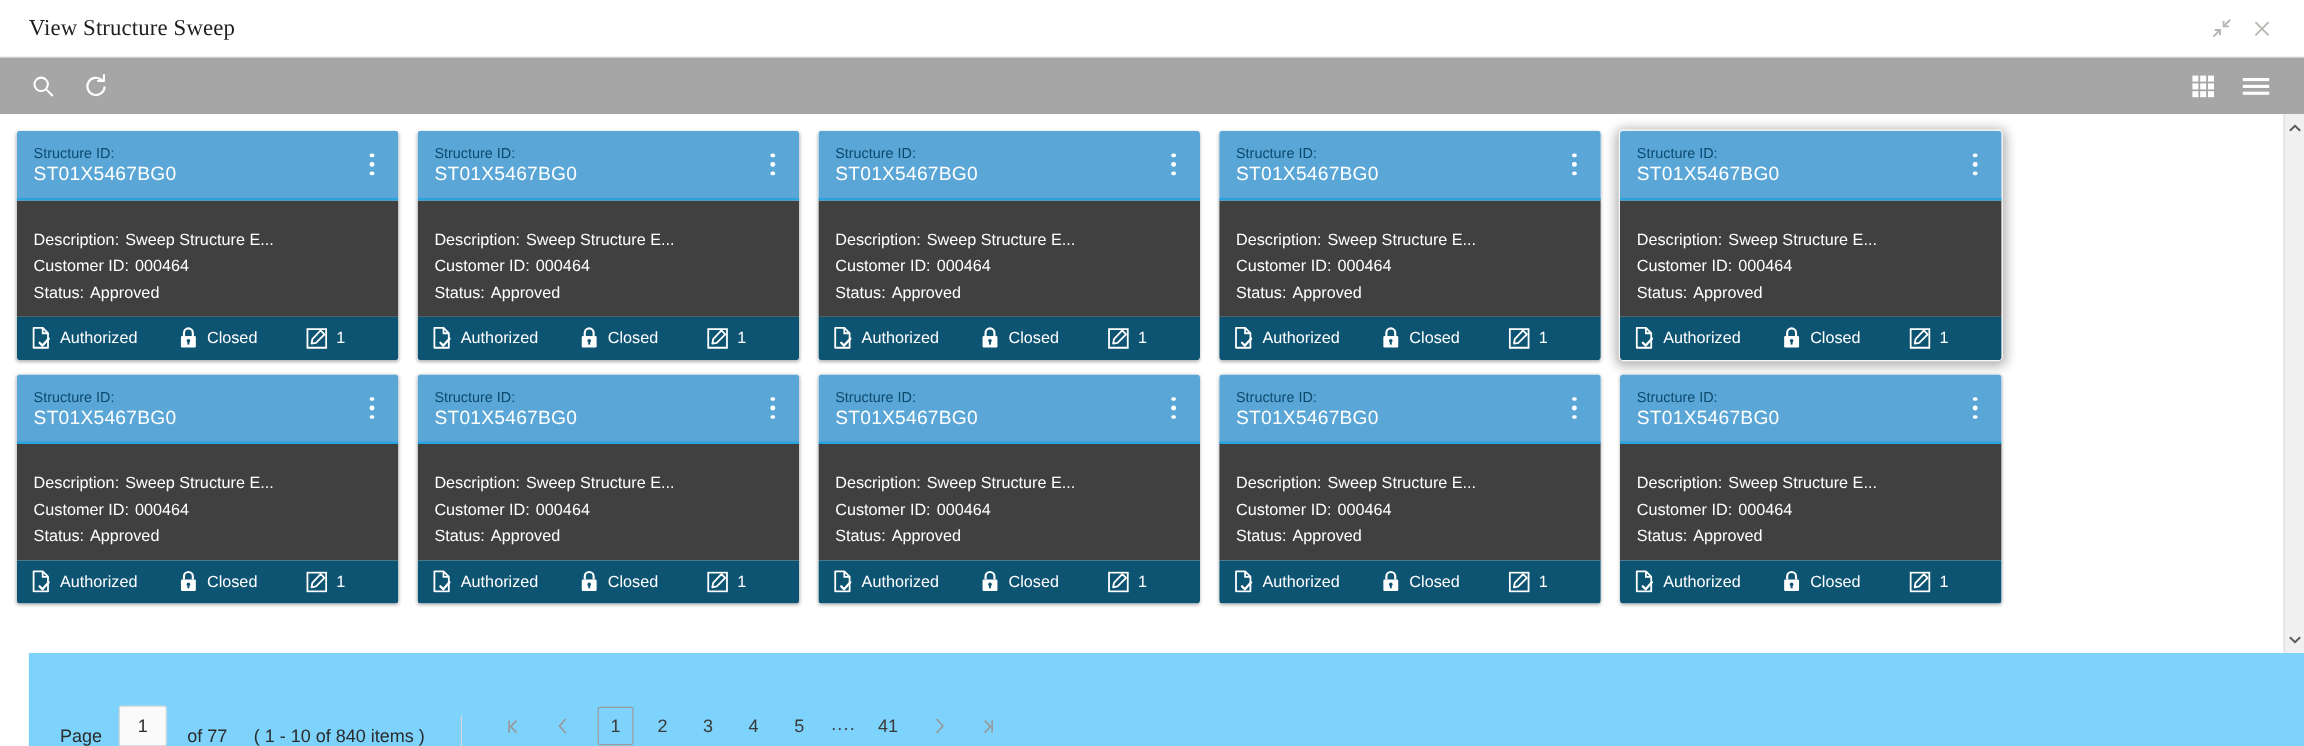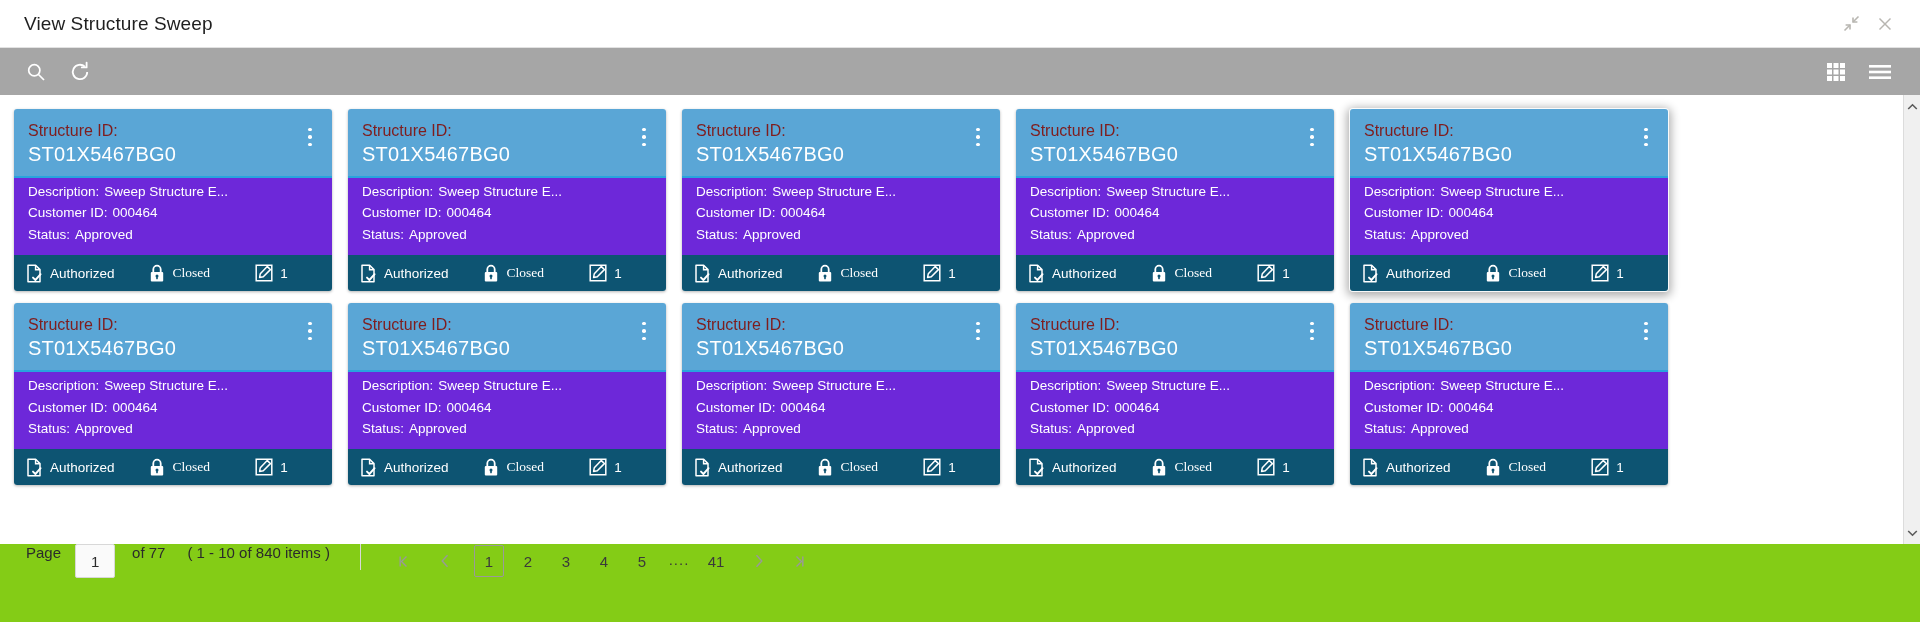--- a/index.html
+++ b/index.html
@@ -16,20 +16,21 @@
     background: #ffffff;
     border-bottom: 1px solid #e2e2e2;
     display: flex;
     align-items: center;
     padding: 0 18px 0 24px;
   }
   .title-text {
     font-size: 19px;
     color: #1f1f1f;
     letter-spacing: .1px;
+    font-family: Liberation Serif, serif;
   }
   .titlebar-spacer { flex: 1; }
   .win-btn {
     width: 34px; height: 34px;
     display: flex; align-items: center; justify-content: center;
     color: #b8b6b1;
   }
   .win-btn svg { display: block; }
 
   
@@ -78,48 +79,48 @@
     box-shadow: 0 0 0 1px rgba(255,255,255,.9), 0 2px 10px 3px rgba(0,0,0,.32);
   }
 
   .card-head {
     background: #5aa6d6;
     padding: 11px 14px 9px 14px;
     position: relative;
     border-bottom: 2px solid #29a3dd;
   }
   .card-head-label {
+    font-size: 12px;
+    color: #0c4a6e;
+    line-height: 1.35;
+  }
+  .card-head-value {
     font-size: 16px;
-    color: #7f1d1d;
-    line-height: 1.35;
-  }
-  .card-head-value {
-    font-size: 20px;
     color: #ffffff;
     line-height: 1.25;
     letter-spacing: .2px;
   }
   .kebab {
     position: absolute;
     top: 14px; right: 13px;
     width: 18px; height: 28px;
     display: flex; flex-direction: column;
     align-items: center; justify-content: center;
     gap: 4px;
   }
   .kebab i {
     width: 3.5px; height: 3.5px;
     background: #ffffff;
     border-radius: 50%;
     display: block;
   }
 
   .card-body {
-    background: #6d28d9;
-    padding: 3px 14px 9px 14px;
+    background: #404040;
+    padding: 22px 14px 9px 14px;
   }
   .card-row {
     font-size: 13.5px;
     color: #ffffff;
     line-height: 1.62;
     white-space: nowrap;
     overflow: hidden;
   }
   .card-row .lbl { }
   .card-row .val { margin-left: 5px; }
@@ -133,21 +134,21 @@
     gap: 0;
   }
   .foot-item {
     display: flex;
     align-items: center;
     gap: 7px;
     color: #ffffff;
     font-size: 13.5px;
   }
   .foot-item.authorized { width: 42%; }
-  .foot-item.closed { width: 36%; font-family: Liberation Serif, serif; }
+  .foot-item.closed { width: 36%; }
   .foot-item.edits { width: 22%; }
   .foot-item svg { display: block; flex: none; }
 
   
   .scrollbar {
     width: 17px;
     background: #f0f0f0;
     border-left: 1px solid #dcdcdc;
     display: flex;
     flex-direction: column;
@@ -158,26 +159,27 @@
   .sb-arrow {
     width: 17px; height: 17px;
     display: flex; align-items: center; justify-content: center;
     color: #5b5b5b;
   }
   .sb-track { flex: 1; width: 100%; }
 
   
   .pager {
     height: 78px;
-    background: #84cc16;
+    background: #7dd3fc;
     display: flex;
-    align-items: flex-start;
+    align-items: flex-end;
     padding: 0 26px;
     font-size: 15px;
     color: #2b2b2b;
+    margin-left: 24px;
   }
   .pg-label { margin-right: 14px; }
   .pg-input {
     width: 40px; height: 34px;
     border: 1px solid #d8d8d8;
     background: #fafafa;
     text-align: center;
     font-size: 15px;
     color: #2b2b2b;
     font-family: "Liberation Sans", sans-serif;

